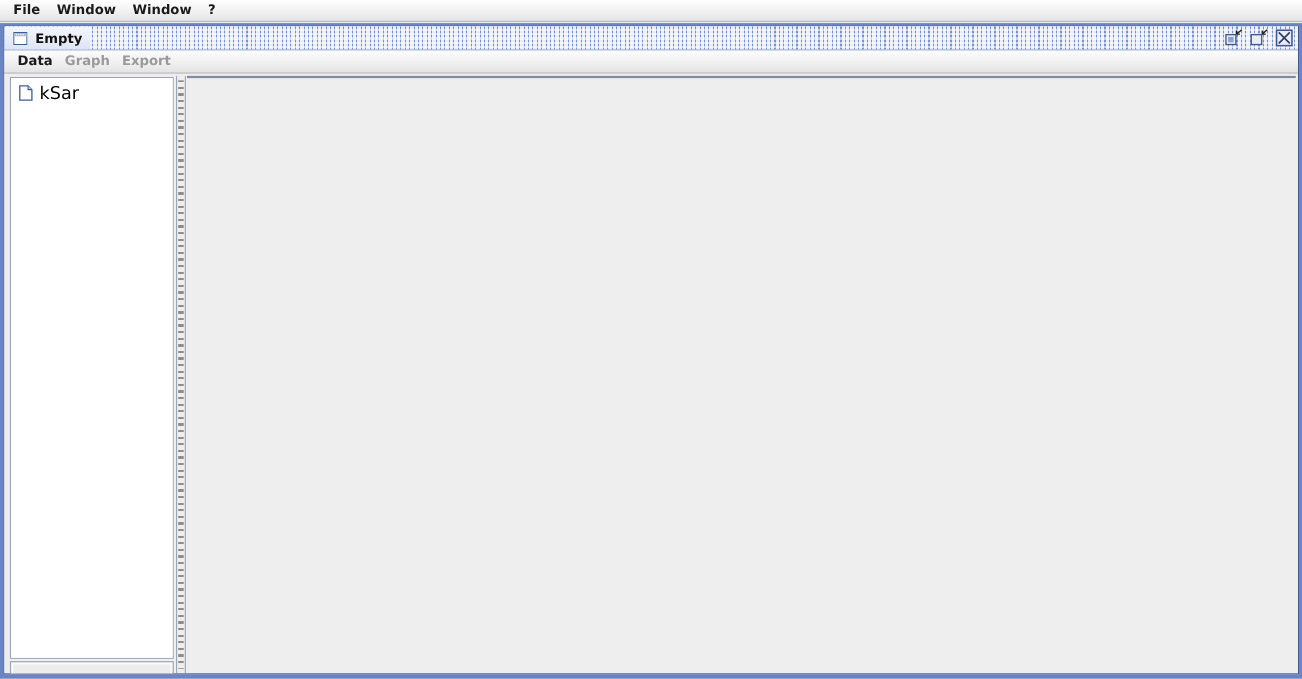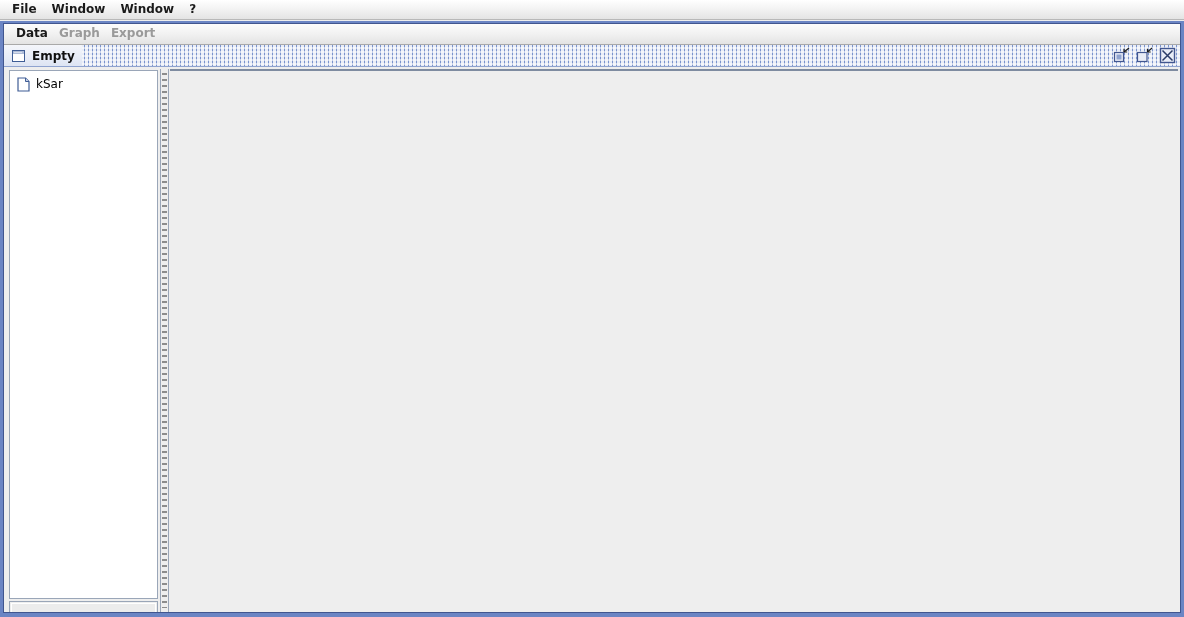--- a/index.html
+++ b/index.html
@@ -200,21 +200,21 @@
     cursor: default;
   }
   .tree-doc-icon {
     width: 13px;
     height: 15px;
     margin-right: 6px;
     position: relative;
     flex: 0 0 auto;
   }
   .tree-label {
-    font-size: 12px;
+    font-size: 16px;
     color: #000000;
     line-height: 15px;
     white-space: nowrap;
   }
 
   
   #tree-hscroll {
     position: absolute;
     left: 5px;
     top: 534px;
@@ -288,26 +288,20 @@
   <div id="menubar">
     <div class="menu-item">File</div>
     <div class="menu-item">Window</div>
     <div class="menu-item">Window</div>
     <div class="menu-item help">?</div>
   </div>
 
   <div id="desktop">
 
     <div id="internal-frame">
-
-      <div id="frame-menubar">
-        <div class="frame-menu-item enabled">Data</div>
-        <div class="frame-menu-item disabled">Graph</div>
-        <div class="frame-menu-item disabled">Export</div>
-      </div>
 
       <div id="frame-titlebar">
 
         <div id="frame-title-left">
           <span id="frame-window-icon">
             <svg width="13" height="12" viewBox="0 0 13 12" xmlns="http://www.w3.org/2000/svg">
               <rect x="0.5" y="0.5" width="12" height="11" fill="#ffffff" stroke="#3f5d95" stroke-width="1"></rect>
               <rect x="1" y="1" width="11" height="3" fill="#aebcd8"></rect>
               <rect x="2.5" y="2" width="1" height="1" fill="#ffffff"></rect>
               <rect x="4.5" y="2" width="1" height="1" fill="#ffffff"></rect>
@@ -346,20 +340,26 @@
               <g>
                 <rect x="1.5" y="1.5" width="14" height="14" fill="#e9edf7" stroke="#41568f" stroke-width="1.4"></rect>
                 <path d="M3.5 3.5 L13.5 13.5 M13.5 3.5 L3.5 13.5" stroke="#2b3c68" stroke-width="1.5" fill="none"></path>
               </g>
             </svg>
           </span>
 
         </div>
       </div>
 
+      <div id="frame-menubar">
+        <div class="frame-menu-item enabled">Data</div>
+        <div class="frame-menu-item disabled">Graph</div>
+        <div class="frame-menu-item disabled">Export</div>
+      </div>
+
       <div id="frame-content">
 
         <div id="tree-panel">
           <div id="tree-panel-inner">
             <div class="tree-row">
               <span class="tree-doc-icon">
                 <svg width="13" height="15" viewBox="0 0 13 15" xmlns="http://www.w3.org/2000/svg">
                   <path d="M1 1 L8.5 1 L12 4.5 L12 14 L1 14 Z" fill="#ffffff" stroke="#3f5d95" stroke-width="1.2" stroke-linejoin="miter"></path>
                   <path d="M8.5 1 L8.5 4.5 L12 4.5" fill="#c9d2e6" stroke="#3f5d95" stroke-width="1"></path>
                 </svg>

